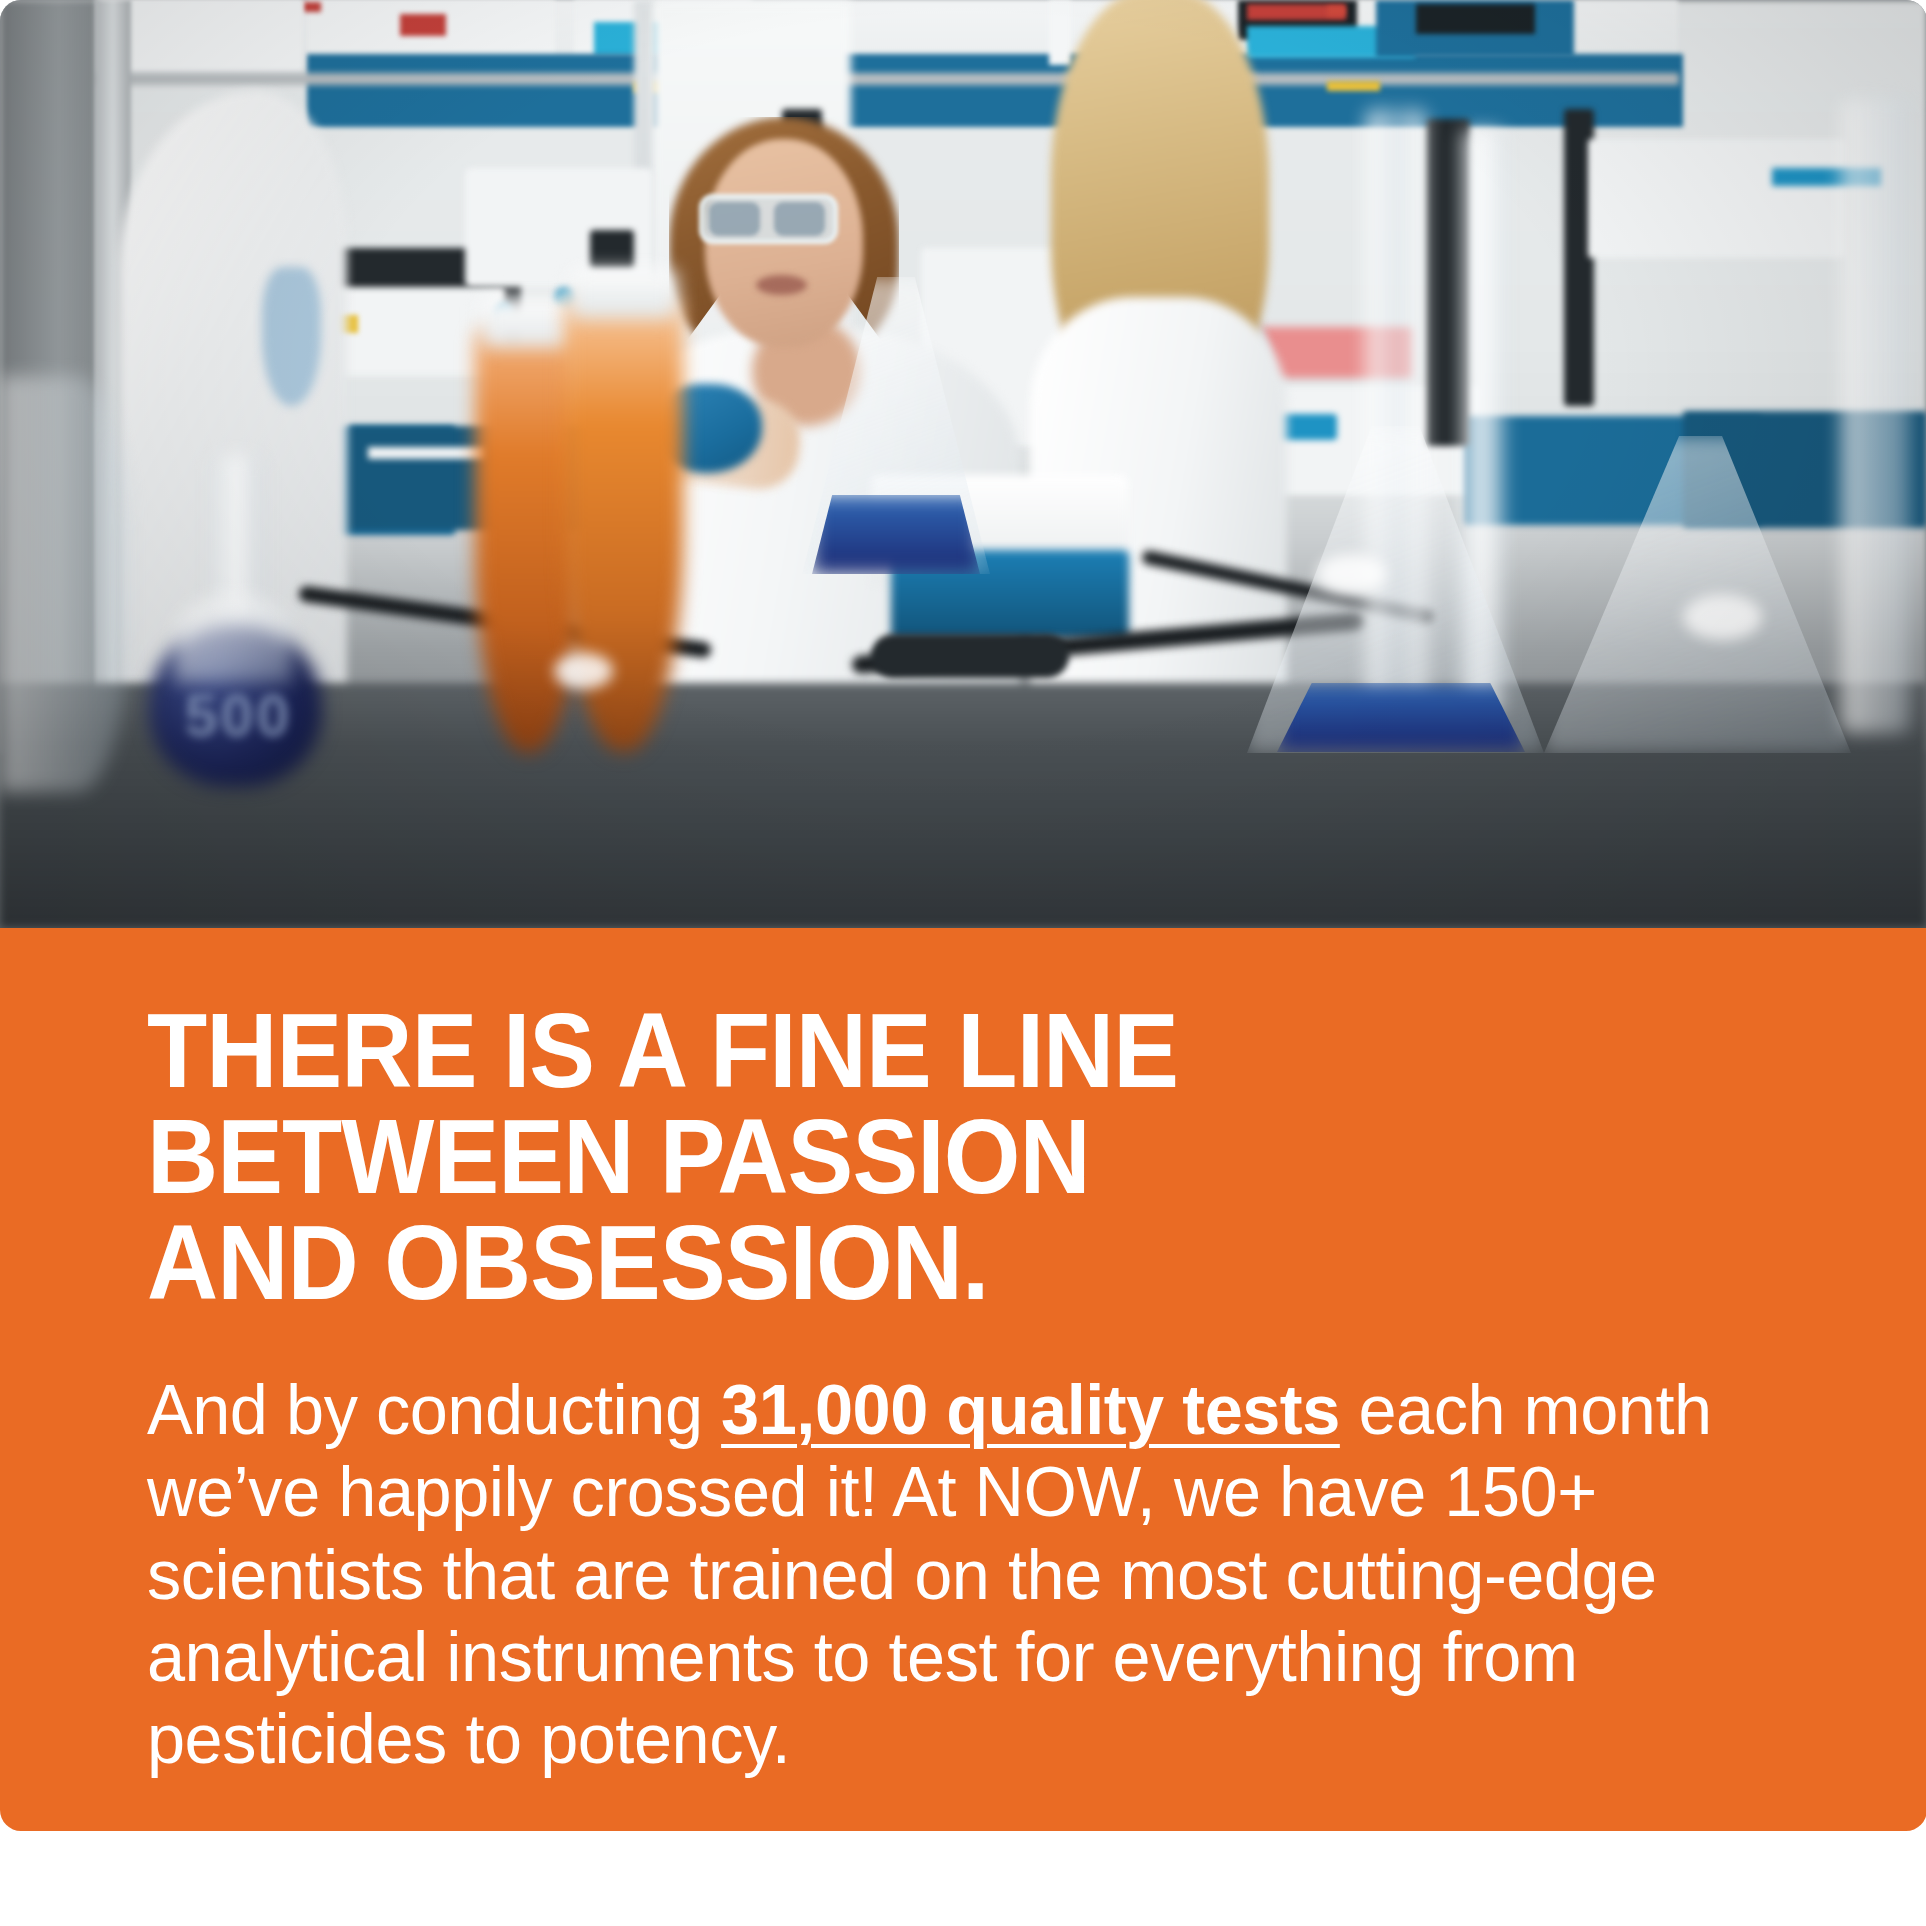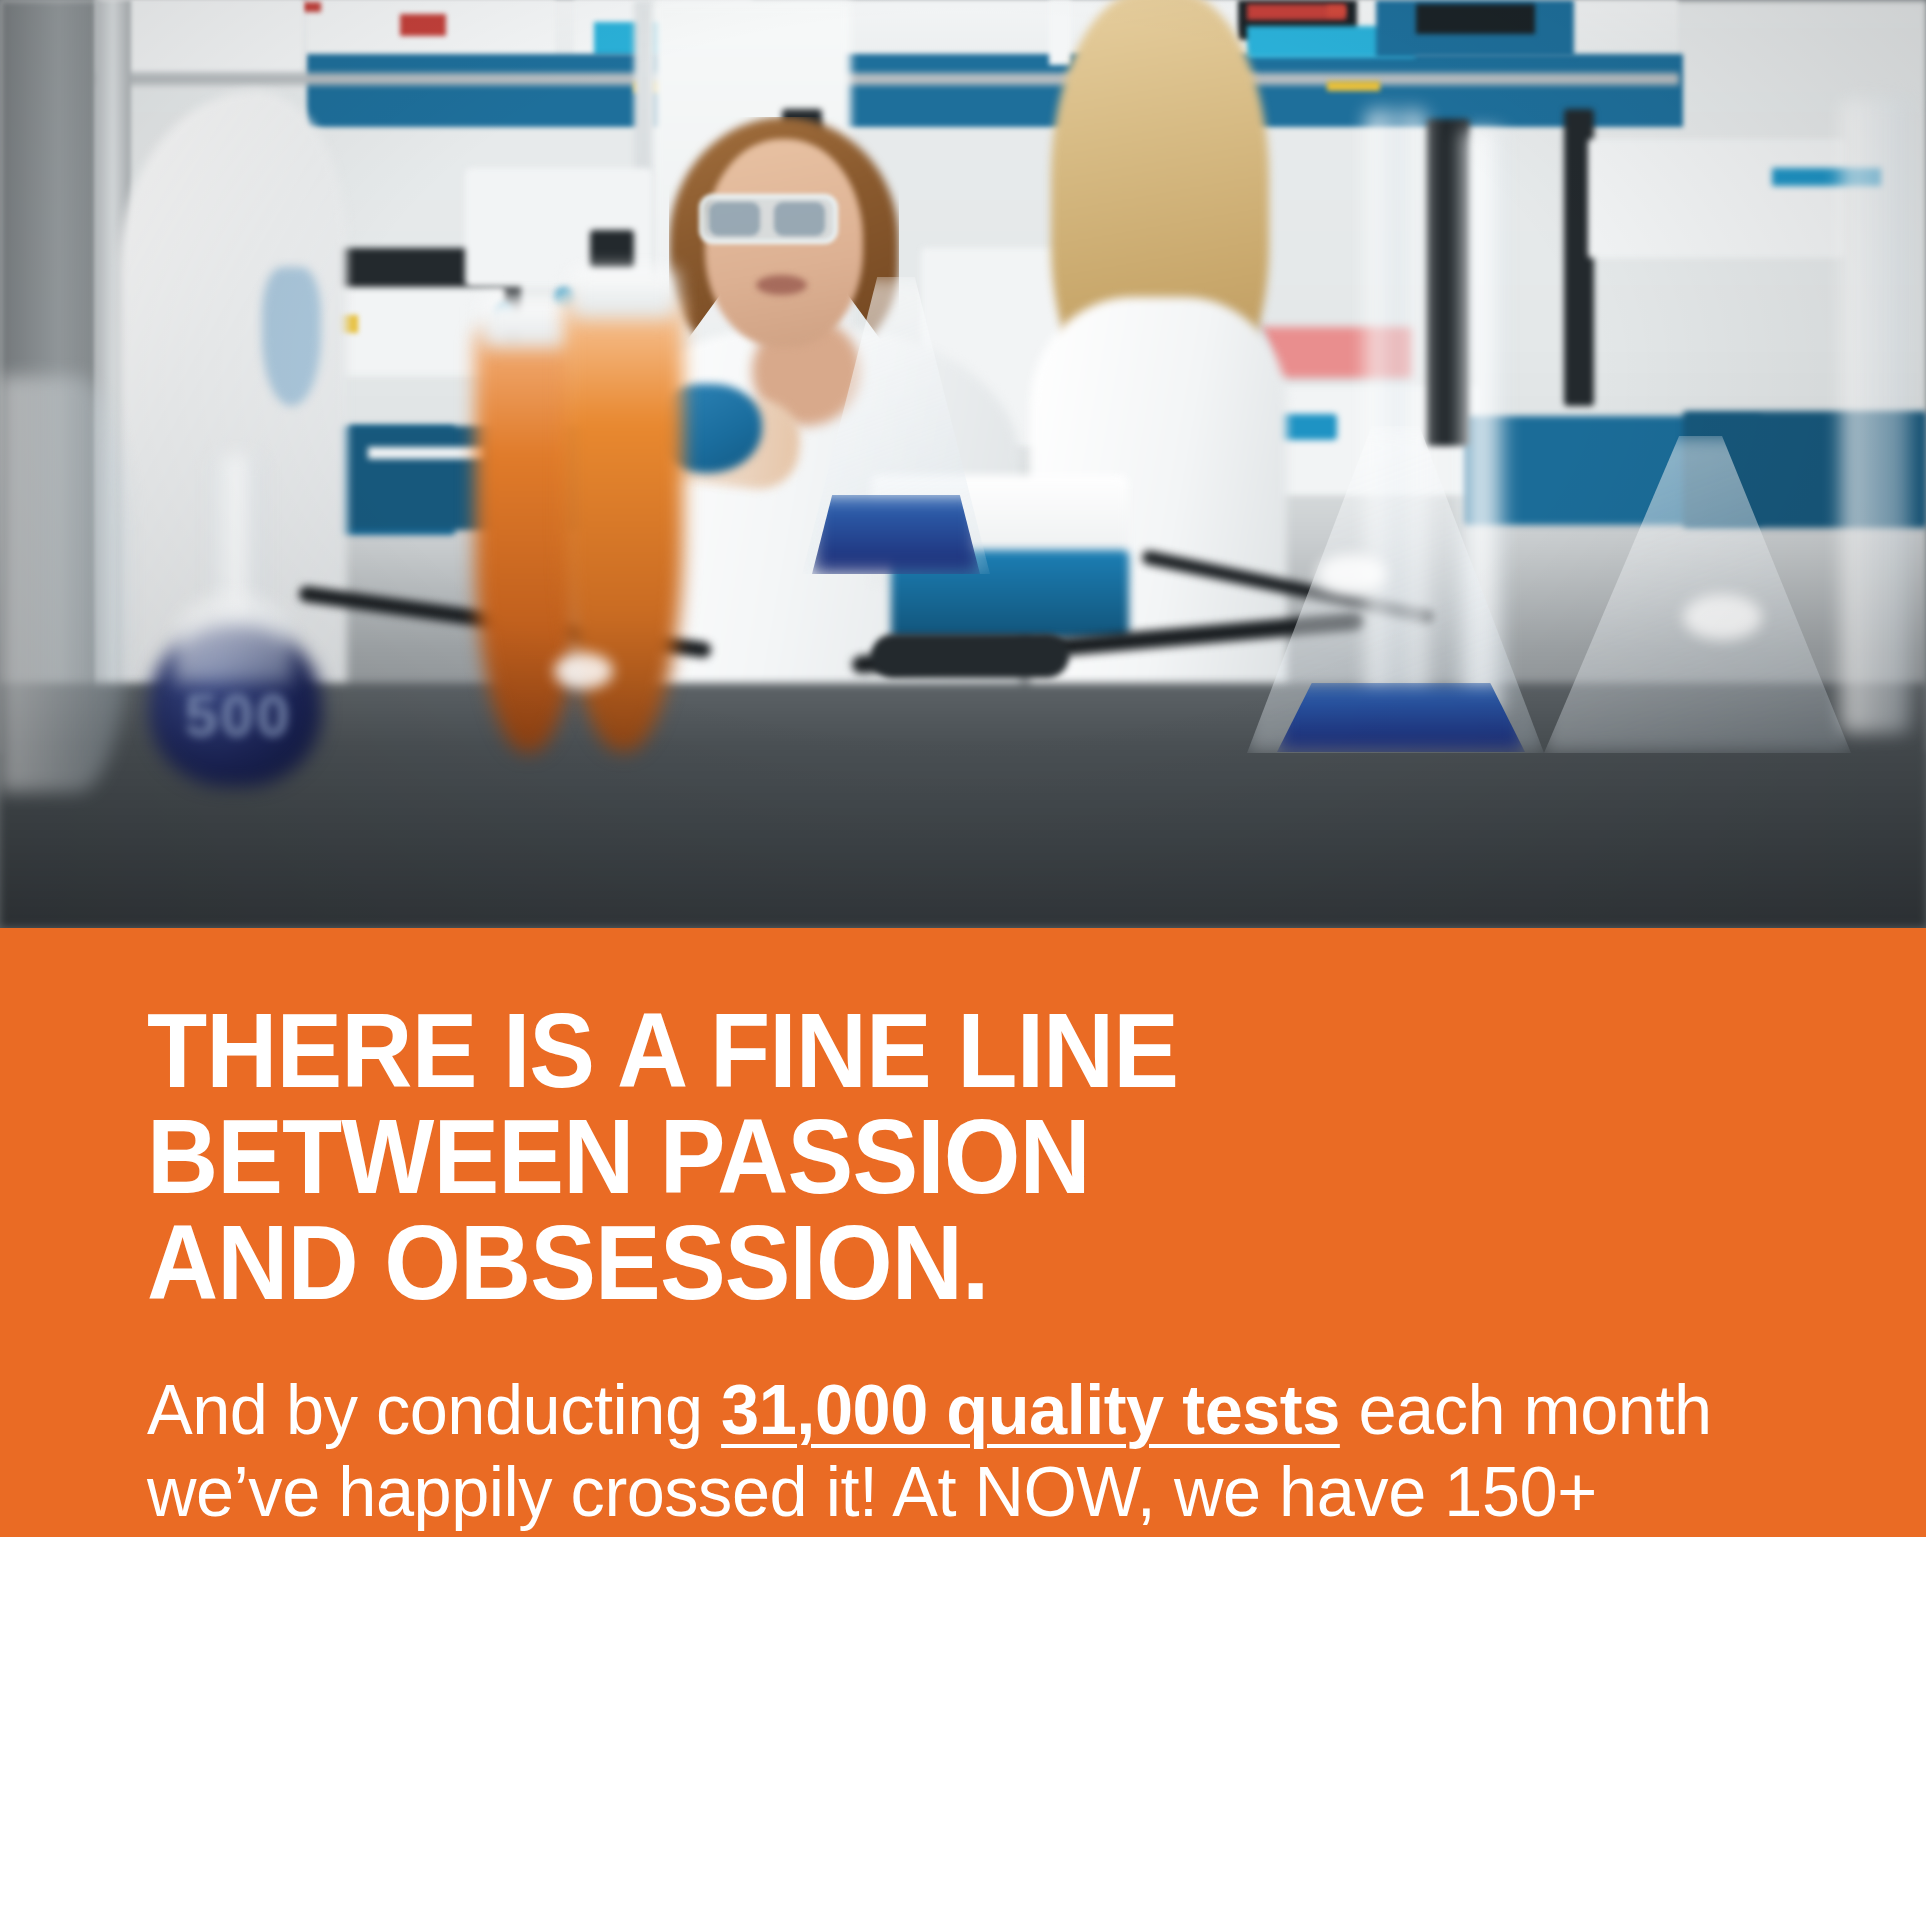--- a/index.html
+++ b/index.html
@@ -1,20 +1,20 @@
 <!DOCTYPE html>
 <html><head>
 <meta charset="utf-8">
 <title>NOW Quality Tests Promo</title>
 <style>
   * { margin:0; padding:0; box-sizing:border-box; }
   html,body { width:1927px; height:1927px; overflow:hidden; background:#ffffff;
     font-family:"Liberation Sans", sans-serif; }
 
-  #stage { position:relative; width:1927px; height:1537px; overflow:hidden; }
+  #stage { position:relative; width:1927px; height:1831px; overflow:hidden;border-radius:21px; }
 
   
   #photo {
     position:absolute; left:0; top:0; width:1927px; height:928px;
     overflow:hidden; background:#6d7377;
   }
   #photo .layer { position:absolute; }
 
   
   .wall {

